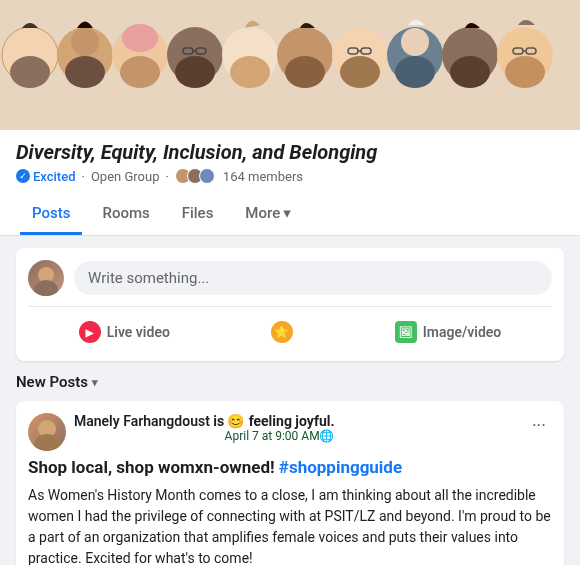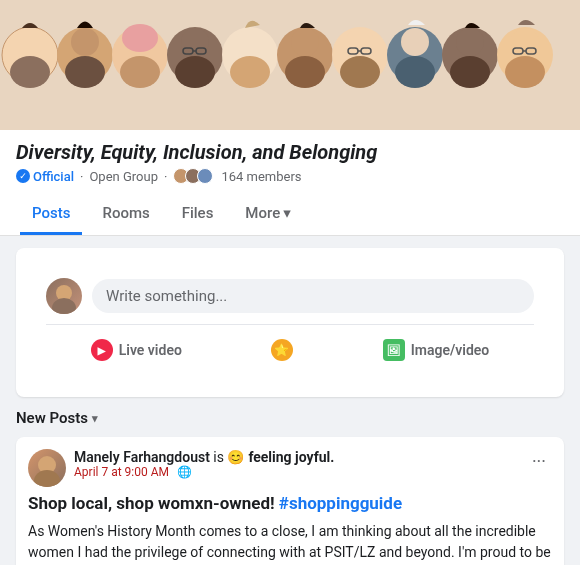--- a/index.html
+++ b/index.html
@@ -114,21 +114,21 @@
     
     .main-content {
       padding: 12px 16px;
       background: #f0f2f5;
     }
 
     
     .write-post-box {
       background: #fff;
       border-radius: 8px;
-      padding: 30px;
+      padding: 12px;
       margin-bottom: 12px;
       box-shadow: 0 1px 2px rgba(0,0,0,0.1);
     }
     .write-post-top {
       display: flex;
       align-items: center;
       gap: 10px;
       margin-bottom: 10px;
     }
     .post-avatar {
@@ -252,24 +252,25 @@
       overflow: hidden;
     }
     .author-details {}
     .author-name-row {
       font-size: 14px;
       font-weight: 600;
       color: #1c1e21;
     }
     .post-date-row {
       font-size: 12px;
-      color: #b91c1c;
-      display: flex;
-      align-items: center;
-      gap: 8px;
+      color: #14532d;
+      display: flex;
+      align-items: center;
+      gap: 0;
+      justify-content: flex-end;
     }
     .more-options {
       color: #65676b;
       font-size: 18px;
       cursor: pointer;
       padding: 2px 6px;
     }
     .post-title {
       font-size: 17px;
       font-weight: 700;
@@ -357,21 +358,21 @@
     <path d="M465 28 Q470 18 480 28" fill="#1a0a00" stroke="none"></path>
     <path d="M518 25 Q525 15 535 25" fill="#8a7060" stroke="none"></path>
   </svg>
 </div>
 
 <div class="group-info">
   <div class="group-title">Diversity, Equity, Inclusion, and Belonging</div>
   <div class="group-meta">
     <div class="official-badge">
       <span class="official-icon">✓</span>
-      <span>Official</span>
+      <span>Excited</span>
     </div>
     <span class="dot-sep">·</span>
     <span class="open-group">Open Group</span>
     <span class="dot-sep">·</span>
     <div class="members-info">
       <div class="member-avatars">
         <div class="member-avatar-mini" style="background:#c4956b;"></div>
         <div class="member-avatar-mini" style="background:#8b6f5e;"></div>
         <div class="member-avatar-mini" style="background:#6b8cba;"></div>
       </div>
@@ -426,21 +427,21 @@
       <div class="post-author-info">
         <div class="author-avatar">
           <svg width="38" height="38" viewBox="0 0 38 38">
             <circle cx="19" cy="16" r="9" fill="#d4a574"></circle>
             <ellipse cx="19" cy="32" rx="13" ry="11" fill="#a07850"></ellipse>
           </svg>
         </div>
         <div class="author-details">
           <div class="author-name-row">
             <span style="cursor:pointer; color:#1c1e21;">Manely Farhangdoust</span>
-            <span style="font-weight:400;"> is </span>
+            <span style="font-weight:700;"> is </span>
             <span>😊</span>
             <span style="font-weight:700;text-align:center;">feeling joyful.</span>
           </div>
           <div class="post-date-row">
             <span>April 7 at 9:00 AM</span>
             <span>🌐</span>
           </div>
         </div>
       </div>
       <div class="more-options">···</div>

